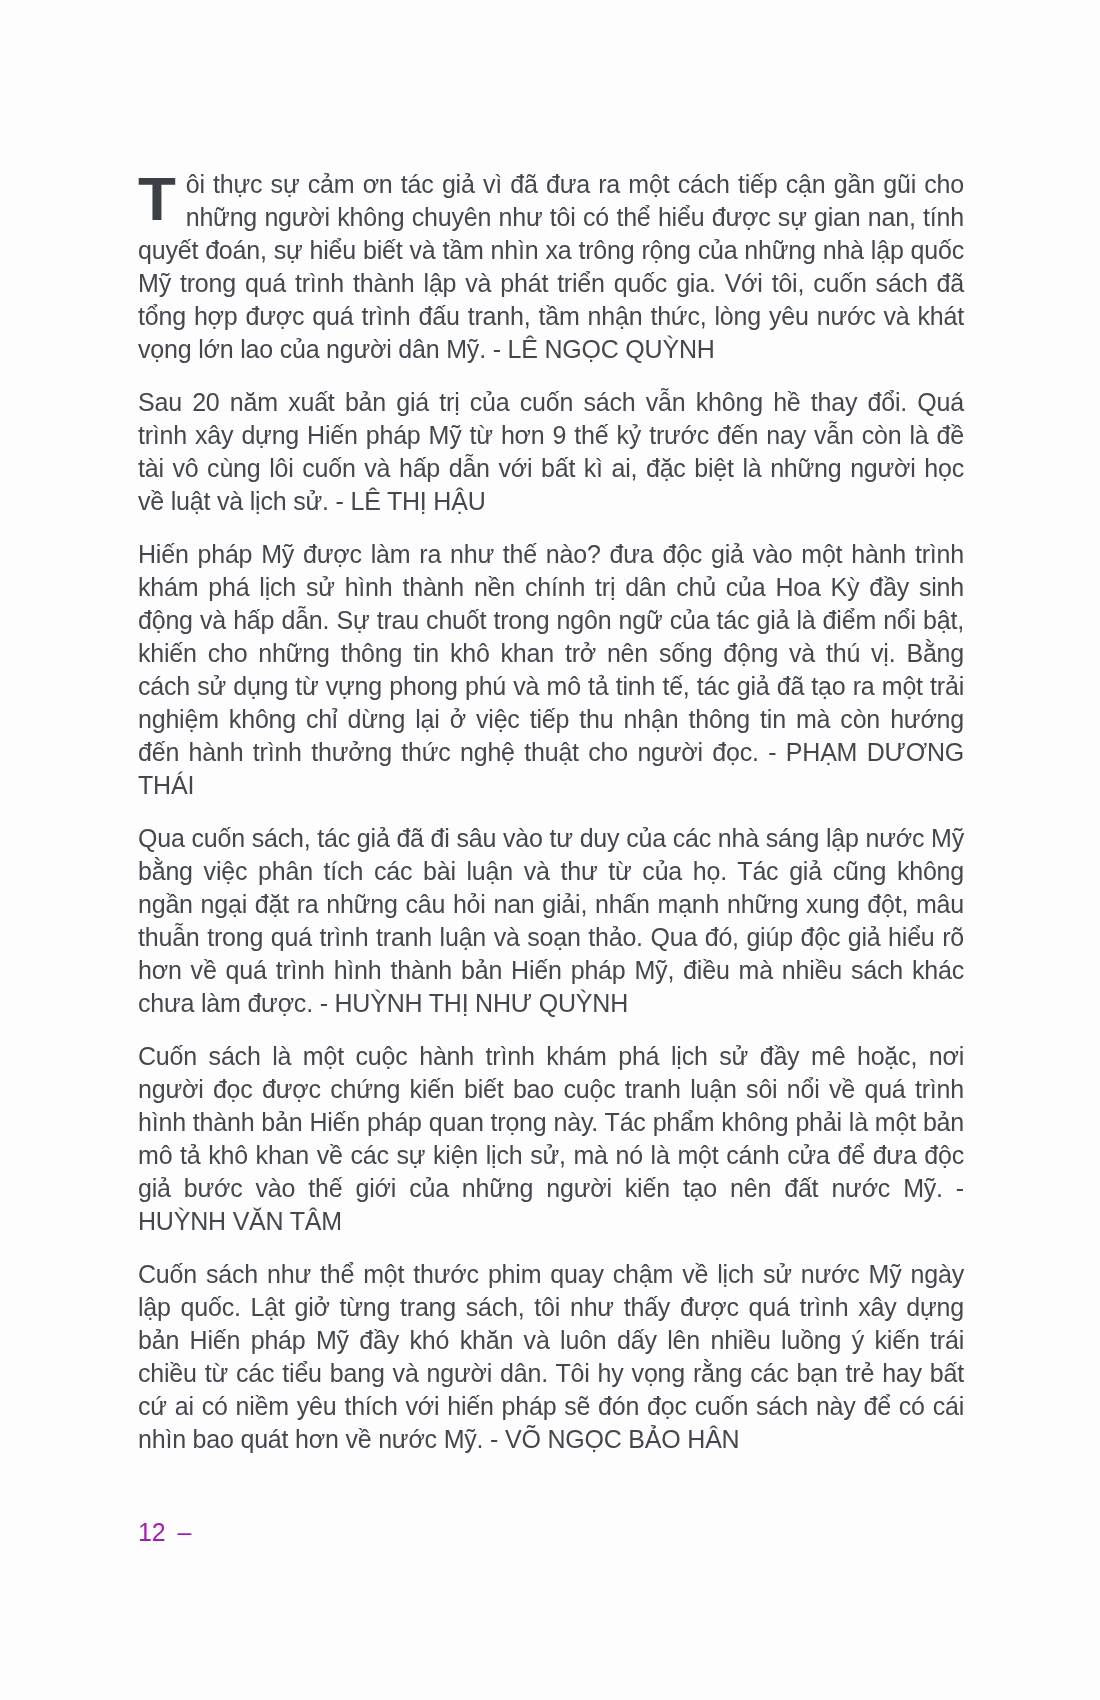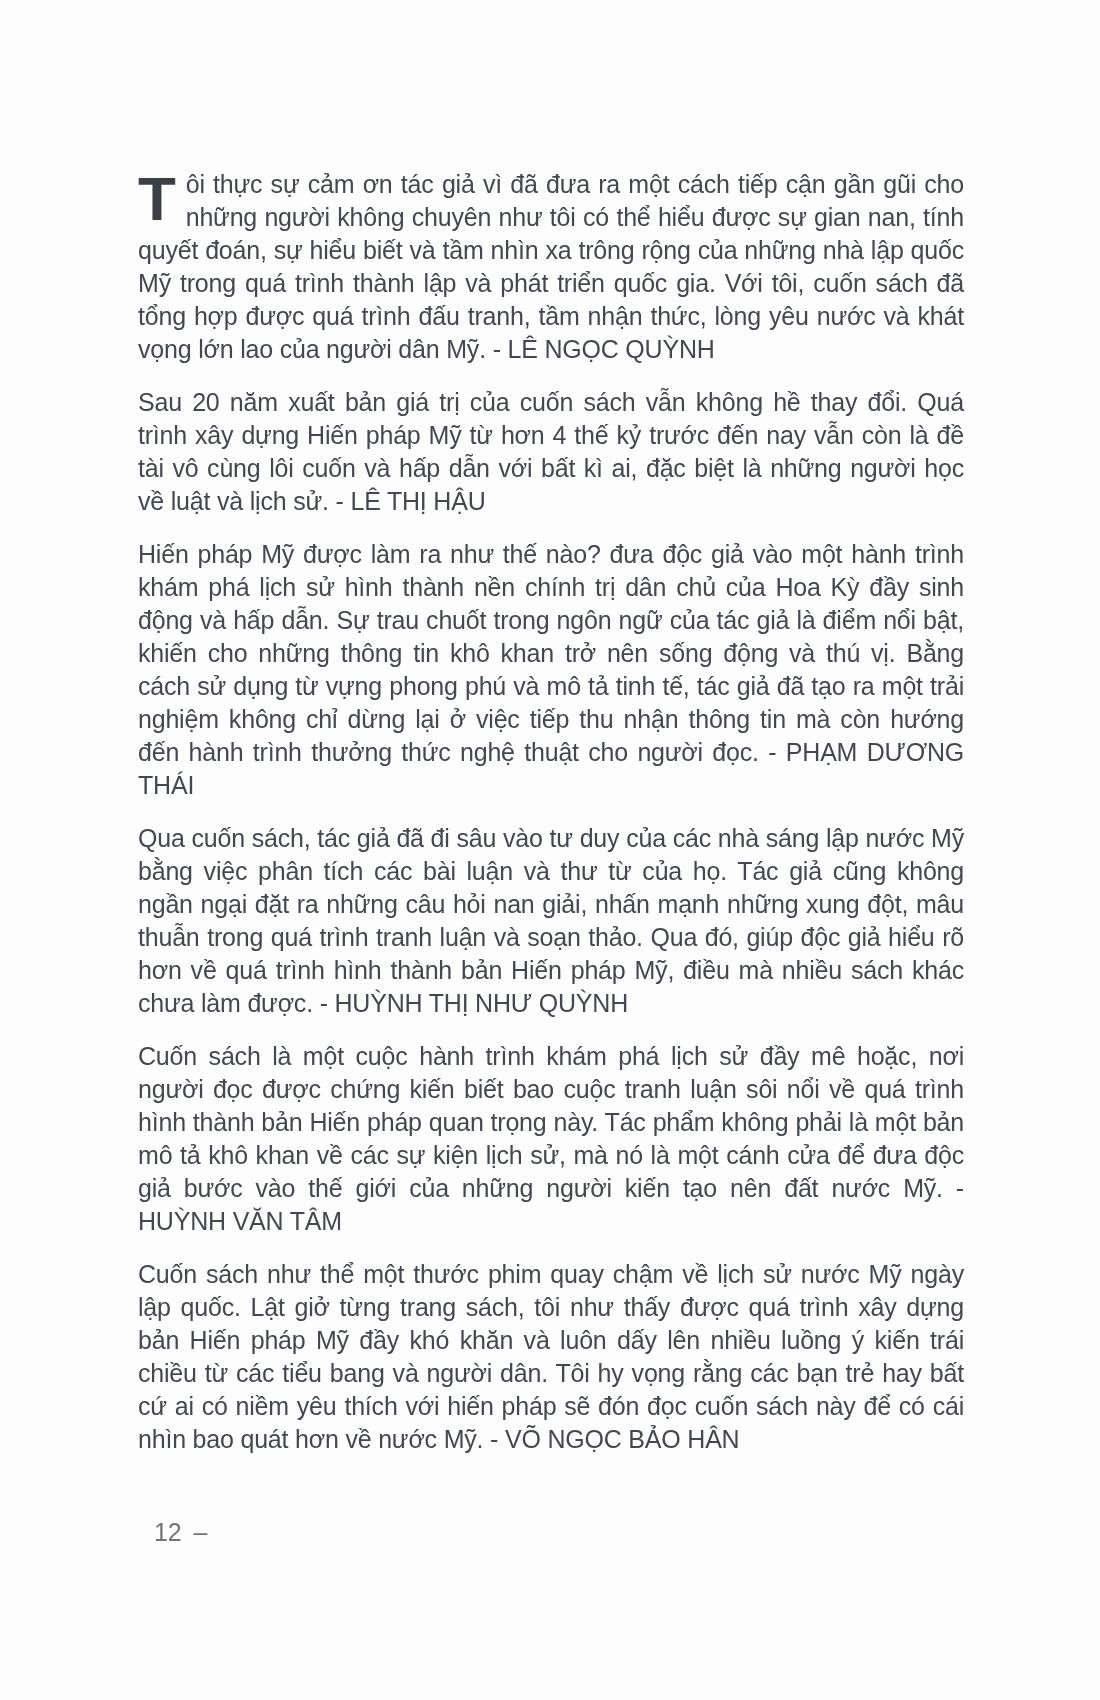--- a/index.html
+++ b/index.html
@@ -40,37 +40,36 @@
     color: #3b4046;
     padding: 3px 10px 0 0;
   }
   .lead-italic {
   }
   .pagenum {
     position: absolute;
     left: 138px;
     top: 1518px;
     font-size: 25px;
-    color: #737373;
+    color: #a21caf;
     letter-spacing: -0.2px;
-    margin-left: 16px;
   }
   .pagenum .dash {
     margin-left: 12px;
   }
 </style>
 </head>
 <body>
 
 <div class="page">
   <div class="content">
 
     <p class="review"><span class="dropcap">T</span><span>ôi thực sự cảm ơn tác giả vì đã đưa ra một cách tiếp cận gần gũi cho những người không chuyên như tôi có thể hiểu được sự gian nan, tính quyết đoán, sự hiểu biết và tầm nhìn xa trông rộng của những nhà lập quốc Mỹ trong quá trình thành lập và phát triển quốc gia. Với tôi, cuốn sách đã tổng hợp được quá trình đấu tranh, tầm nhận thức, lòng yêu nước và khát vọng lớn lao của người dân Mỹ. - </span><span>LÊ NGỌC QUỲNH</span></p>
 
-    <p class="review"><span>Sau 20 năm xuất bản giá trị của cuốn sách vẫn không hề thay đổi. Quá trình xây dựng Hiến pháp Mỹ từ hơn 4 thế kỷ trước đến nay vẫn còn là đề tài vô cùng lôi cuốn và hấp dẫn với bất kì ai, đặc biệt là những người học về luật và lịch sử. - </span><span>LÊ THỊ HẬU</span></p>
+    <p class="review"><span>Sau 20 năm xuất bản giá trị của cuốn sách vẫn không hề thay đổi. Quá trình xây dựng Hiến pháp Mỹ từ hơn 9 thế kỷ trước đến nay vẫn còn là đề tài vô cùng lôi cuốn và hấp dẫn với bất kì ai, đặc biệt là những người học về luật và lịch sử. - </span><span>LÊ THỊ HẬU</span></p>
 
     <p class="review"><span class="lead-italic">Hiến pháp Mỹ được làm ra như thế nào?</span><span> đưa độc giả vào một hành trình khám phá lịch sử hình thành nền chính trị dân chủ của Hoa Kỳ đầy sinh động và hấp dẫn. Sự trau chuốt trong ngôn ngữ của tác giả là điểm nổi bật, khiến cho những thông tin khô khan trở nên sống động và thú vị. Bằng cách sử dụng từ vựng phong phú và mô tả tinh tế, tác giả đã tạo ra một trải nghiệm không chỉ dừng lại ở việc tiếp thu nhận thông tin mà còn hướng đến hành trình thưởng thức nghệ thuật cho người đọc. - </span><span>PHẠM DƯƠNG THÁI</span></p>
 
     <p class="review"><span>Qua cuốn sách, tác giả đã đi sâu vào tư duy của các nhà sáng lập nước Mỹ bằng việc phân tích các bài luận và thư từ của họ. Tác giả cũng không ngần ngại đặt ra những câu hỏi nan giải, nhấn mạnh những xung đột, mâu thuẫn trong quá trình tranh luận và soạn thảo. Qua đó, giúp độc giả hiểu rõ hơn về quá trình hình thành bản Hiến pháp Mỹ, điều mà nhiều sách khác chưa làm được. - </span><span>HUỲNH THỊ NHƯ QUỲNH</span></p>
 
     <p class="review"><span>Cuốn sách là một cuộc hành trình khám phá lịch sử đầy mê hoặc, nơi người đọc được chứng kiến biết bao cuộc tranh luận sôi nổi về quá trình hình thành bản Hiến pháp quan trọng này. Tác phẩm không phải là một bản mô tả khô khan về các sự kiện lịch sử, mà nó là một cánh cửa để đưa độc giả bước vào thế giới của những người kiến tạo nên đất nước Mỹ. - </span><span>HUỲNH VĂN TÂM</span></p>
 
     <p class="review"><span>Cuốn sách như thể một thước phim quay chậm về lịch sử nước Mỹ ngày lập quốc. Lật giở từng trang sách, tôi như thấy được quá trình xây dựng bản Hiến pháp Mỹ đầy khó khăn và luôn dấy lên nhiều luồng ý kiến trái chiều từ các tiểu bang và người dân. Tôi hy vọng rằng các bạn trẻ hay bất cứ ai có niềm yêu thích với hiến pháp sẽ đón đọc cuốn sách này để có cái nhìn bao quát hơn về nước Mỹ. - </span><span>VÕ NGỌC BẢO HÂN</span></p>
 
   </div>

